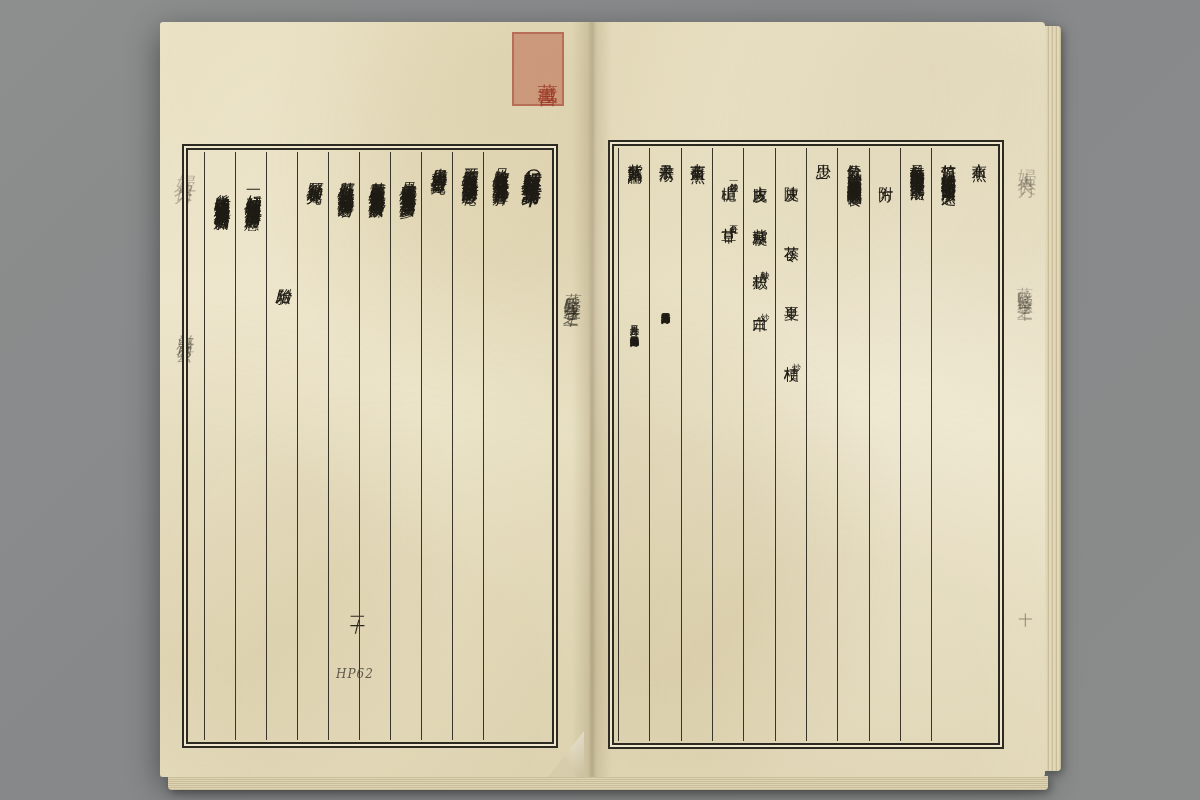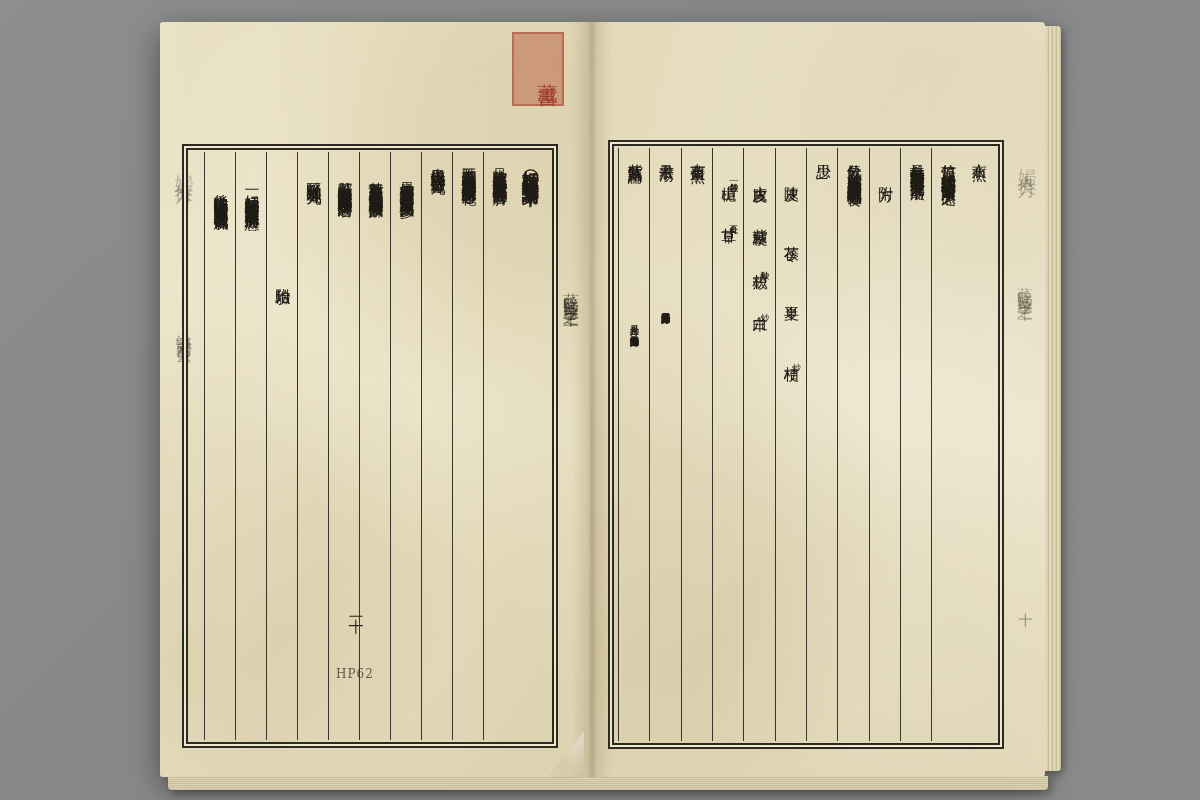--- a/index.html
+++ b/index.html
@@ -35,20 +35,21 @@
     height: 100%;
     background:
       radial-gradient(ellipse at 30% 20%, #f3eed8 0%, #eee7cd 45%, #e7dfc2 100%);
   }
   .page.left {
     left: 0;
     width: 430px;
     border-radius: 3px 0 0 3px;
     background:
       radial-gradient(ellipse at 25% 25%, #f2ecd6 0%, #ece5c9 50%, #e2d9b8 100%);
+    font-style: italic;
   }
   .page.right {
     left: 430px;
     width: 455px;
     border-radius: 0 4px 4px 0;
     background:
       radial-gradient(ellipse at 70% 30%, #f3eedb 0%, #ece5cb 50%, #e3dab9 100%);
   }
 
   

